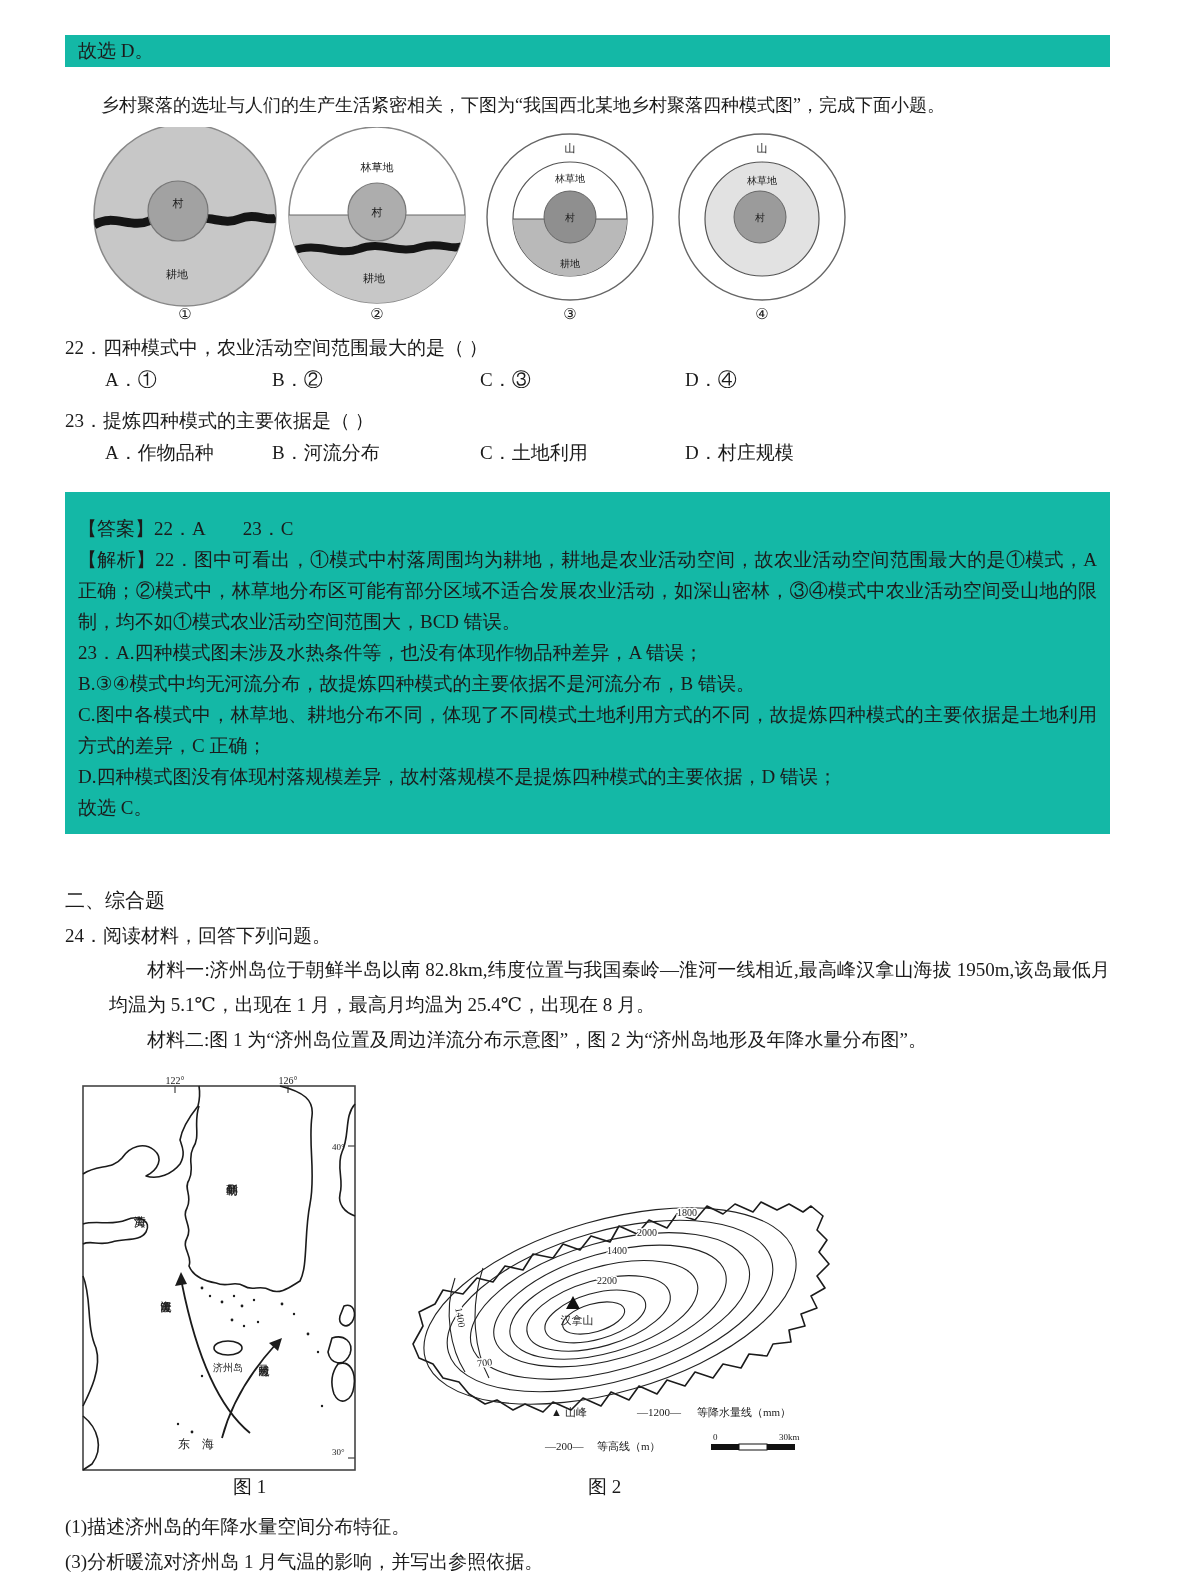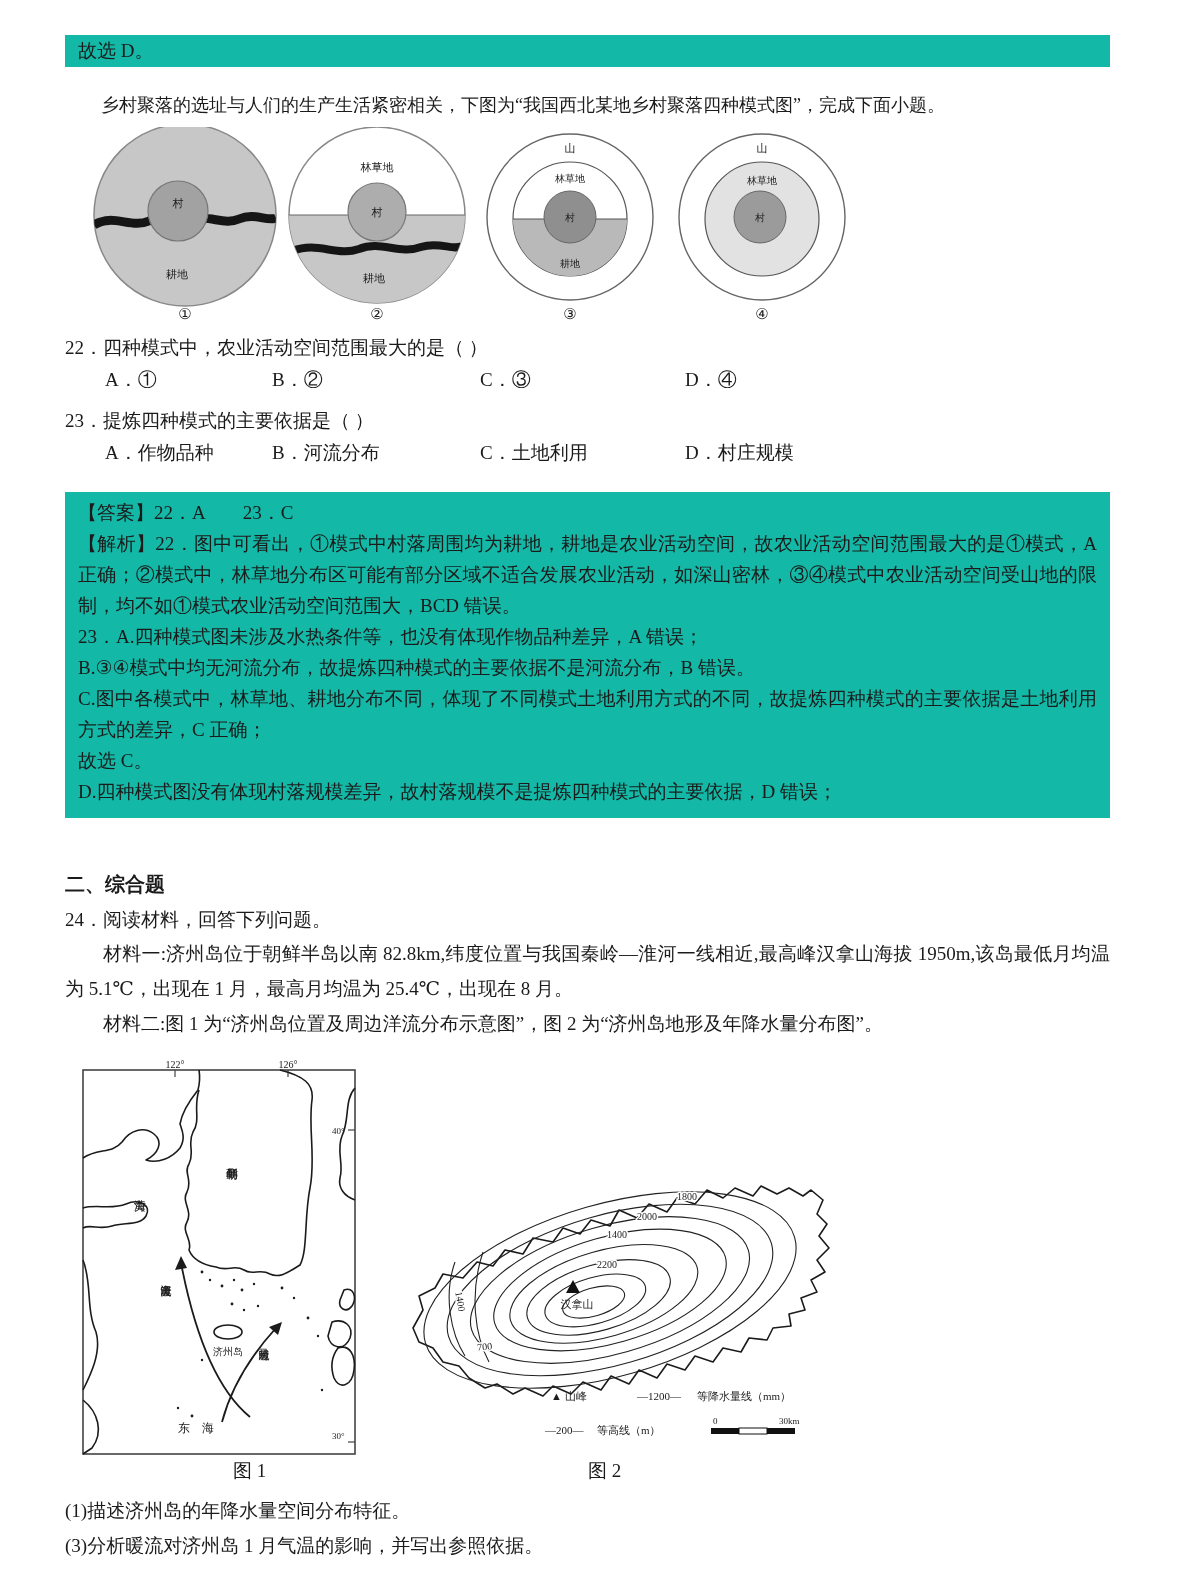--- a/index.html
+++ b/index.html
@@ -7,26 +7,26 @@
   .page{width:1190px;min-height:1588px;box-sizing:border-box;padding:35px 80px 20px 65px;position:relative;}
   .gray{background:#14b8a6;}
   .strip{padding:4px 13px;font-size:19px;line-height:24px;}
   p{margin:0;}
   .intro{margin-top:25px;font-size:18px;line-height:27px;text-indent:2em;}
   .modes-fig{margin-top:8px;height:198px;}
   .stem{margin-top:8px;font-size:19px;line-height:30px;}
   .opts-row{position:relative;height:35px;font-size:19px;}
   .opt{position:absolute;top:4px;}
   .opt.o1{left:40px;} .opt.o2{left:207px;} .opt.o3{left:415px;} .opt.o4{left:620px;}
-  .ans-block{margin-top:21px;padding:5px 13px 11px;font-size:19px;}
+  .ans-block{margin-top:21px;padding:21px 13px 11px;font-size:19px;}
   .ans-block p{line-height:31px;}
   .just{text-align:justify;}
-  .sec-head{margin-top:52px;font-family:"Liberation Sans","DejaVu Sans",sans-serif;font-weight:700;font-size:20px;line-height:28px;}
+  .sec-head{margin-top:52px;font-family:"Liberation Sans","DejaVu Sans",sans-serif;font-weight:400;font-size:20px;line-height:28px;}
   .q24{margin-top:6px;font-size:19px;line-height:32px;}
-  .material{font-size:19px;line-height:35px;text-indent:2em;text-align:justify;}
+  .material{font-size:19px;line-height:35px;text-indent:2em;text-align:justify;margin-left:44px;}
   .maps-row{position:relative;height:438px;margin-top:14px;}
   .fig1-svg{position:absolute;left:17px;top:5px;}
   .fig2-svg{position:absolute;left:340px;top:95px;}
   .cap{position:absolute;top:403px;font-size:19px;}
   .cap1{left:168px;} .cap2{left:523px;}
   .endq{font-size:19px;line-height:35px;}
   svg text{font-family:"Liberation Serif","DejaVu Serif",serif;fill:#1b1b1b;}
   .vt{writing-mode:vertical-rl;text-orientation:upright;}
   .ctl{paint-order:stroke;stroke:#ffffff;stroke-width:3px;font-size:10px;}
   .thin{fill:none;stroke:#222;stroke-width:1.1;}
@@ -115,22 +115,22 @@
     <span class="opt o3">C．土地利用</span>
     <span class="opt o4">D．村庄规模</span>
   </div>
 
   <div class="gray ans-block">
     <p>【答案】22．A　　23．C</p>
     <p class="just">【解析】22．图中可看出，①模式中村落周围均为耕地，耕地是农业活动空间，故农业活动空间范围最大的是①模式，A 正确；②模式中，林草地分布区可能有部分区域不适合发展农业活动，如深山密林，③④模式中农业活动空间受山地的限制，均不如①模式农业活动空间范围大，BCD 错误。</p>
     <p>23．A.四种模式图未涉及水热条件等，也没有体现作物品种差异，A 错误；</p>
     <p>B.③④模式中均无河流分布，故提炼四种模式的主要依据不是河流分布，B 错误。</p>
     <p class="just">C.图中各模式中，林草地、耕地分布不同，体现了不同模式土地利用方式的不同，故提炼四种模式的主要依据是土地利用方式的差异，C 正确；</p>
+    <p>D.四种模式图没有体现村落规模差异，故村落规模不是提炼四种模式的主要依据，D 错误；</p>
     <p>故选 C。</p>
-    <p>D.四种模式图没有体现村落规模差异，故村落规模不是提炼四种模式的主要依据，D 错误；</p>
   </div>
 
   <div class="sec-head">二、综合题</div>
   <p class="q24">24．阅读材料，回答下列问题。</p>
   <p class="material">材料一:济州岛位于朝鲜半岛以南 82.8km,纬度位置与我国秦岭—淮河一线相近,最高峰汉拿山海拔 1950m,该岛最低月均温为 5.1℃，出现在 1 月，最高月均温为 25.4℃，出现在 8 月。</p>
   <p class="material">材料二:图 1 为“济州岛位置及周边洋流分布示意图”，图 2 为“济州岛地形及年降水量分布图”。</p>
 
   <div class="maps-row">
 
     <svg class="fig1-svg" width="275" height="400" viewBox="0 0 275 400">

